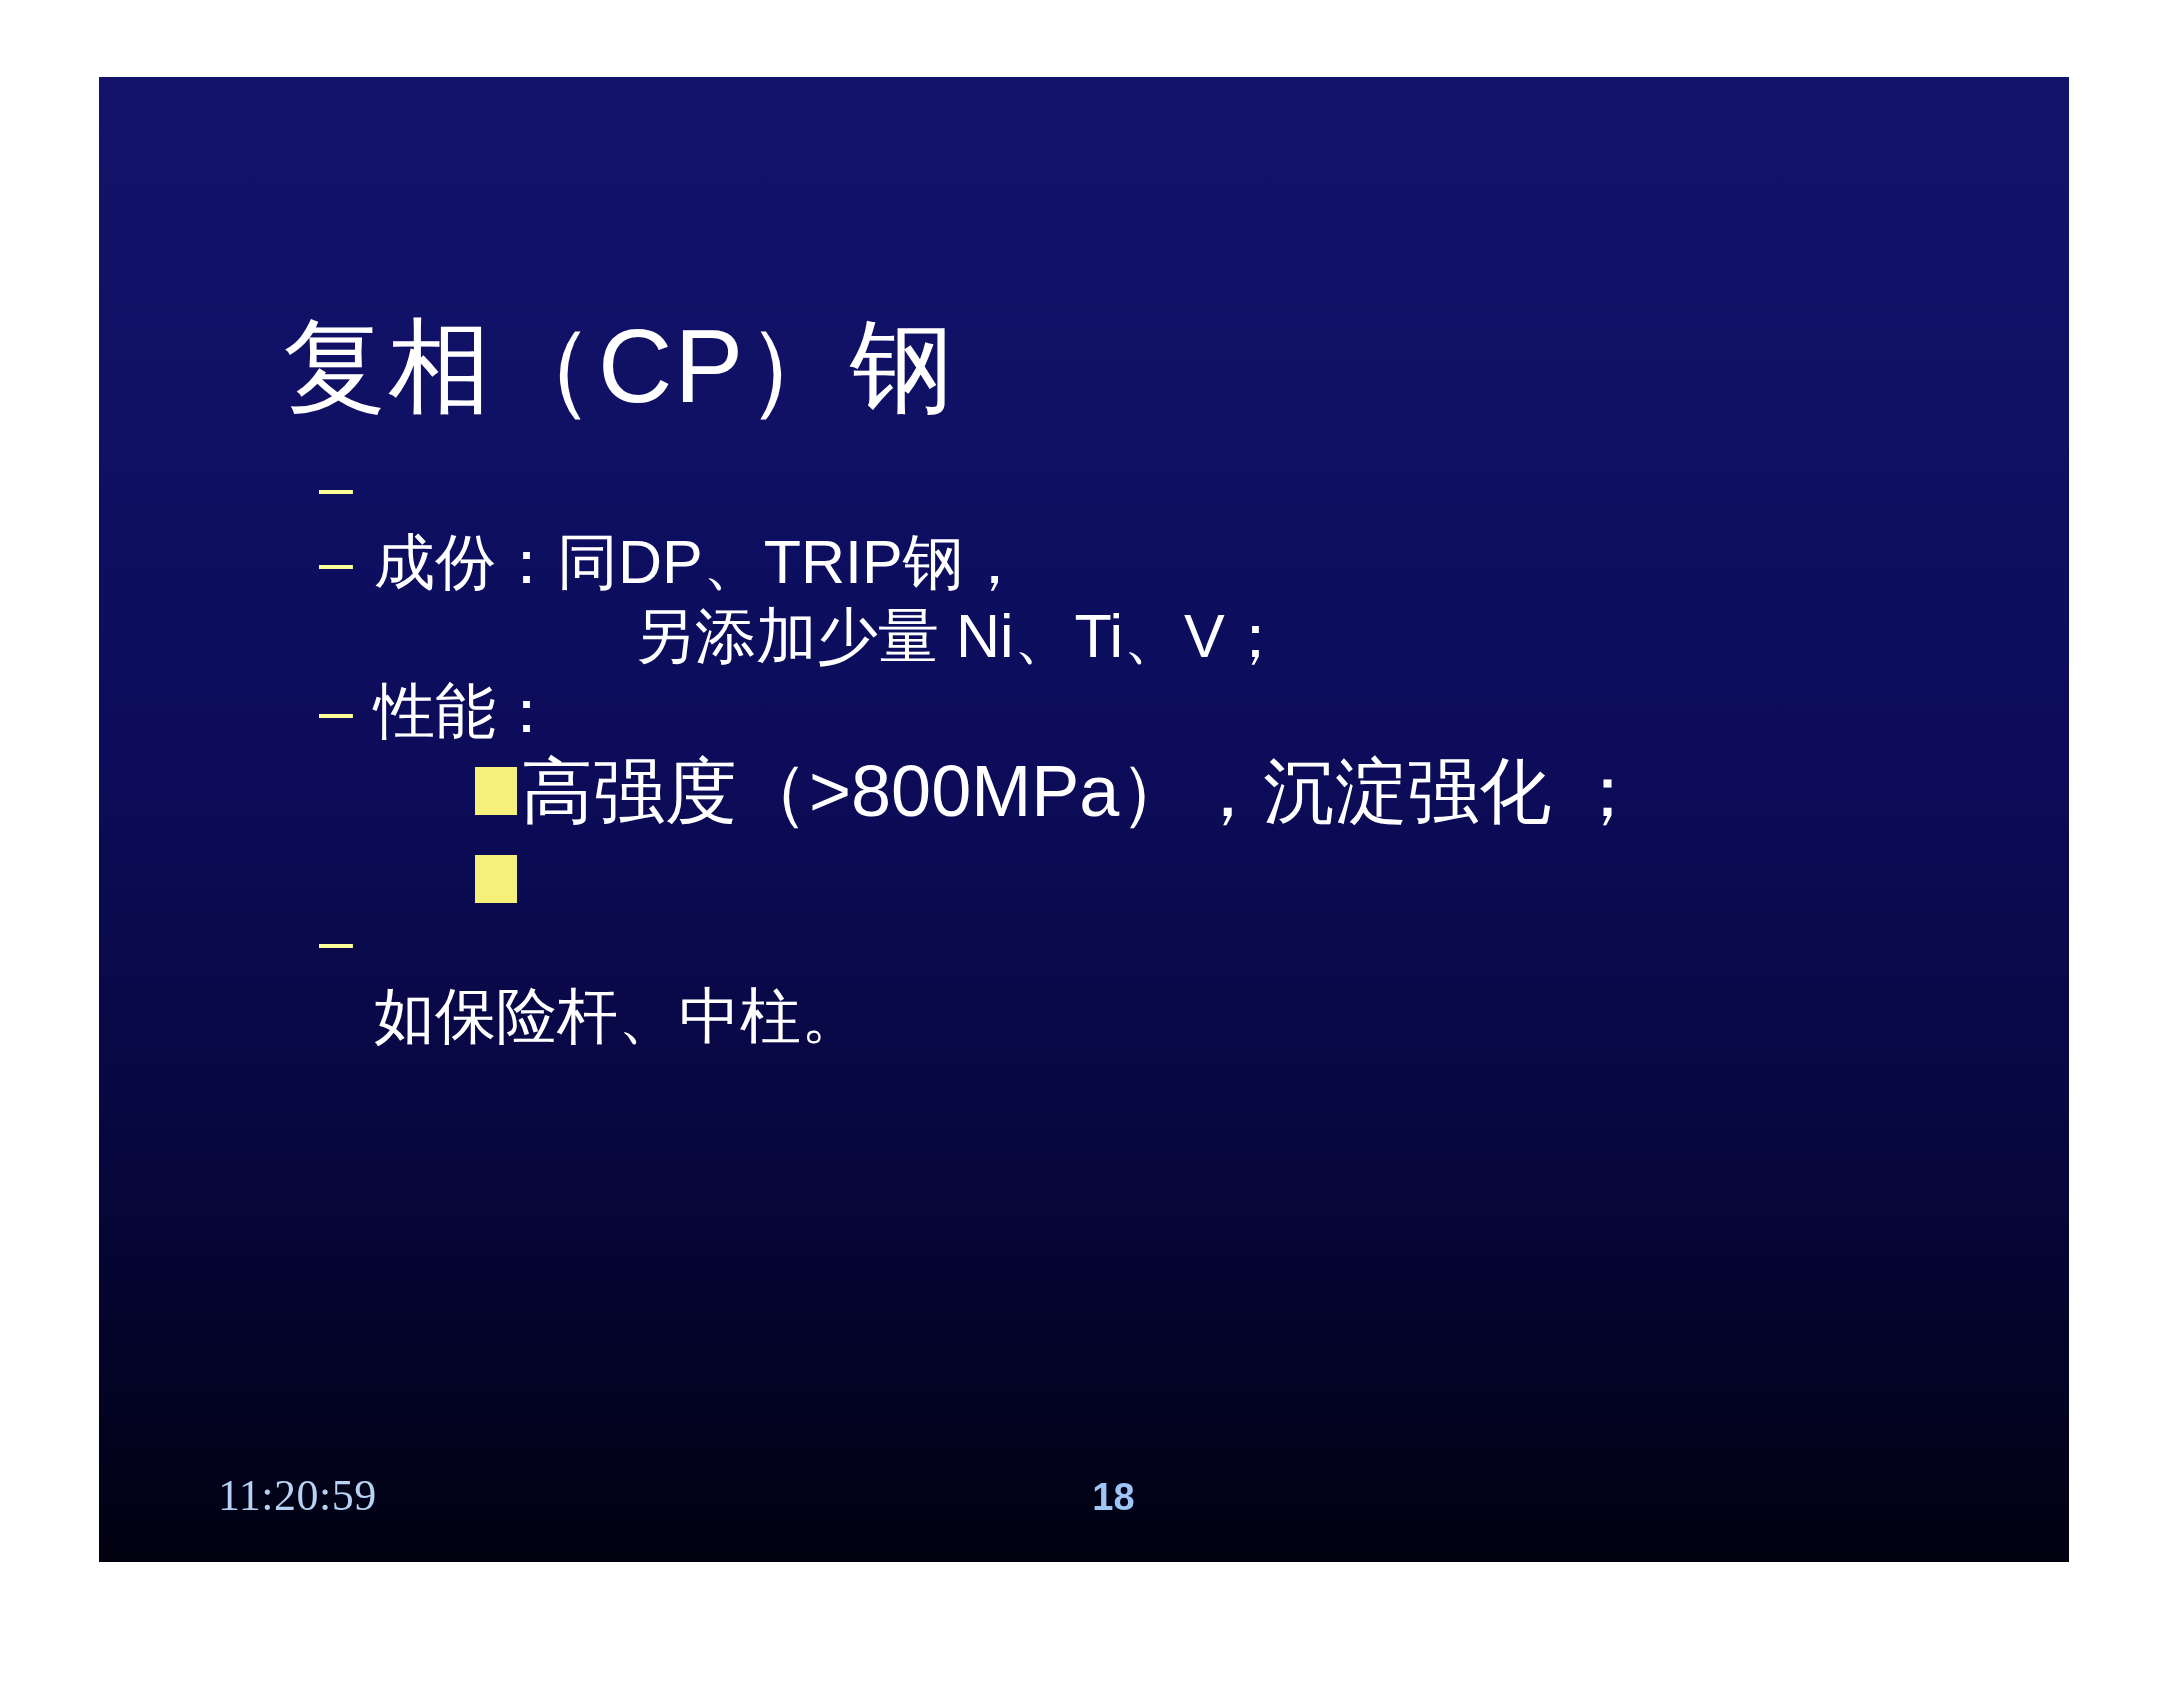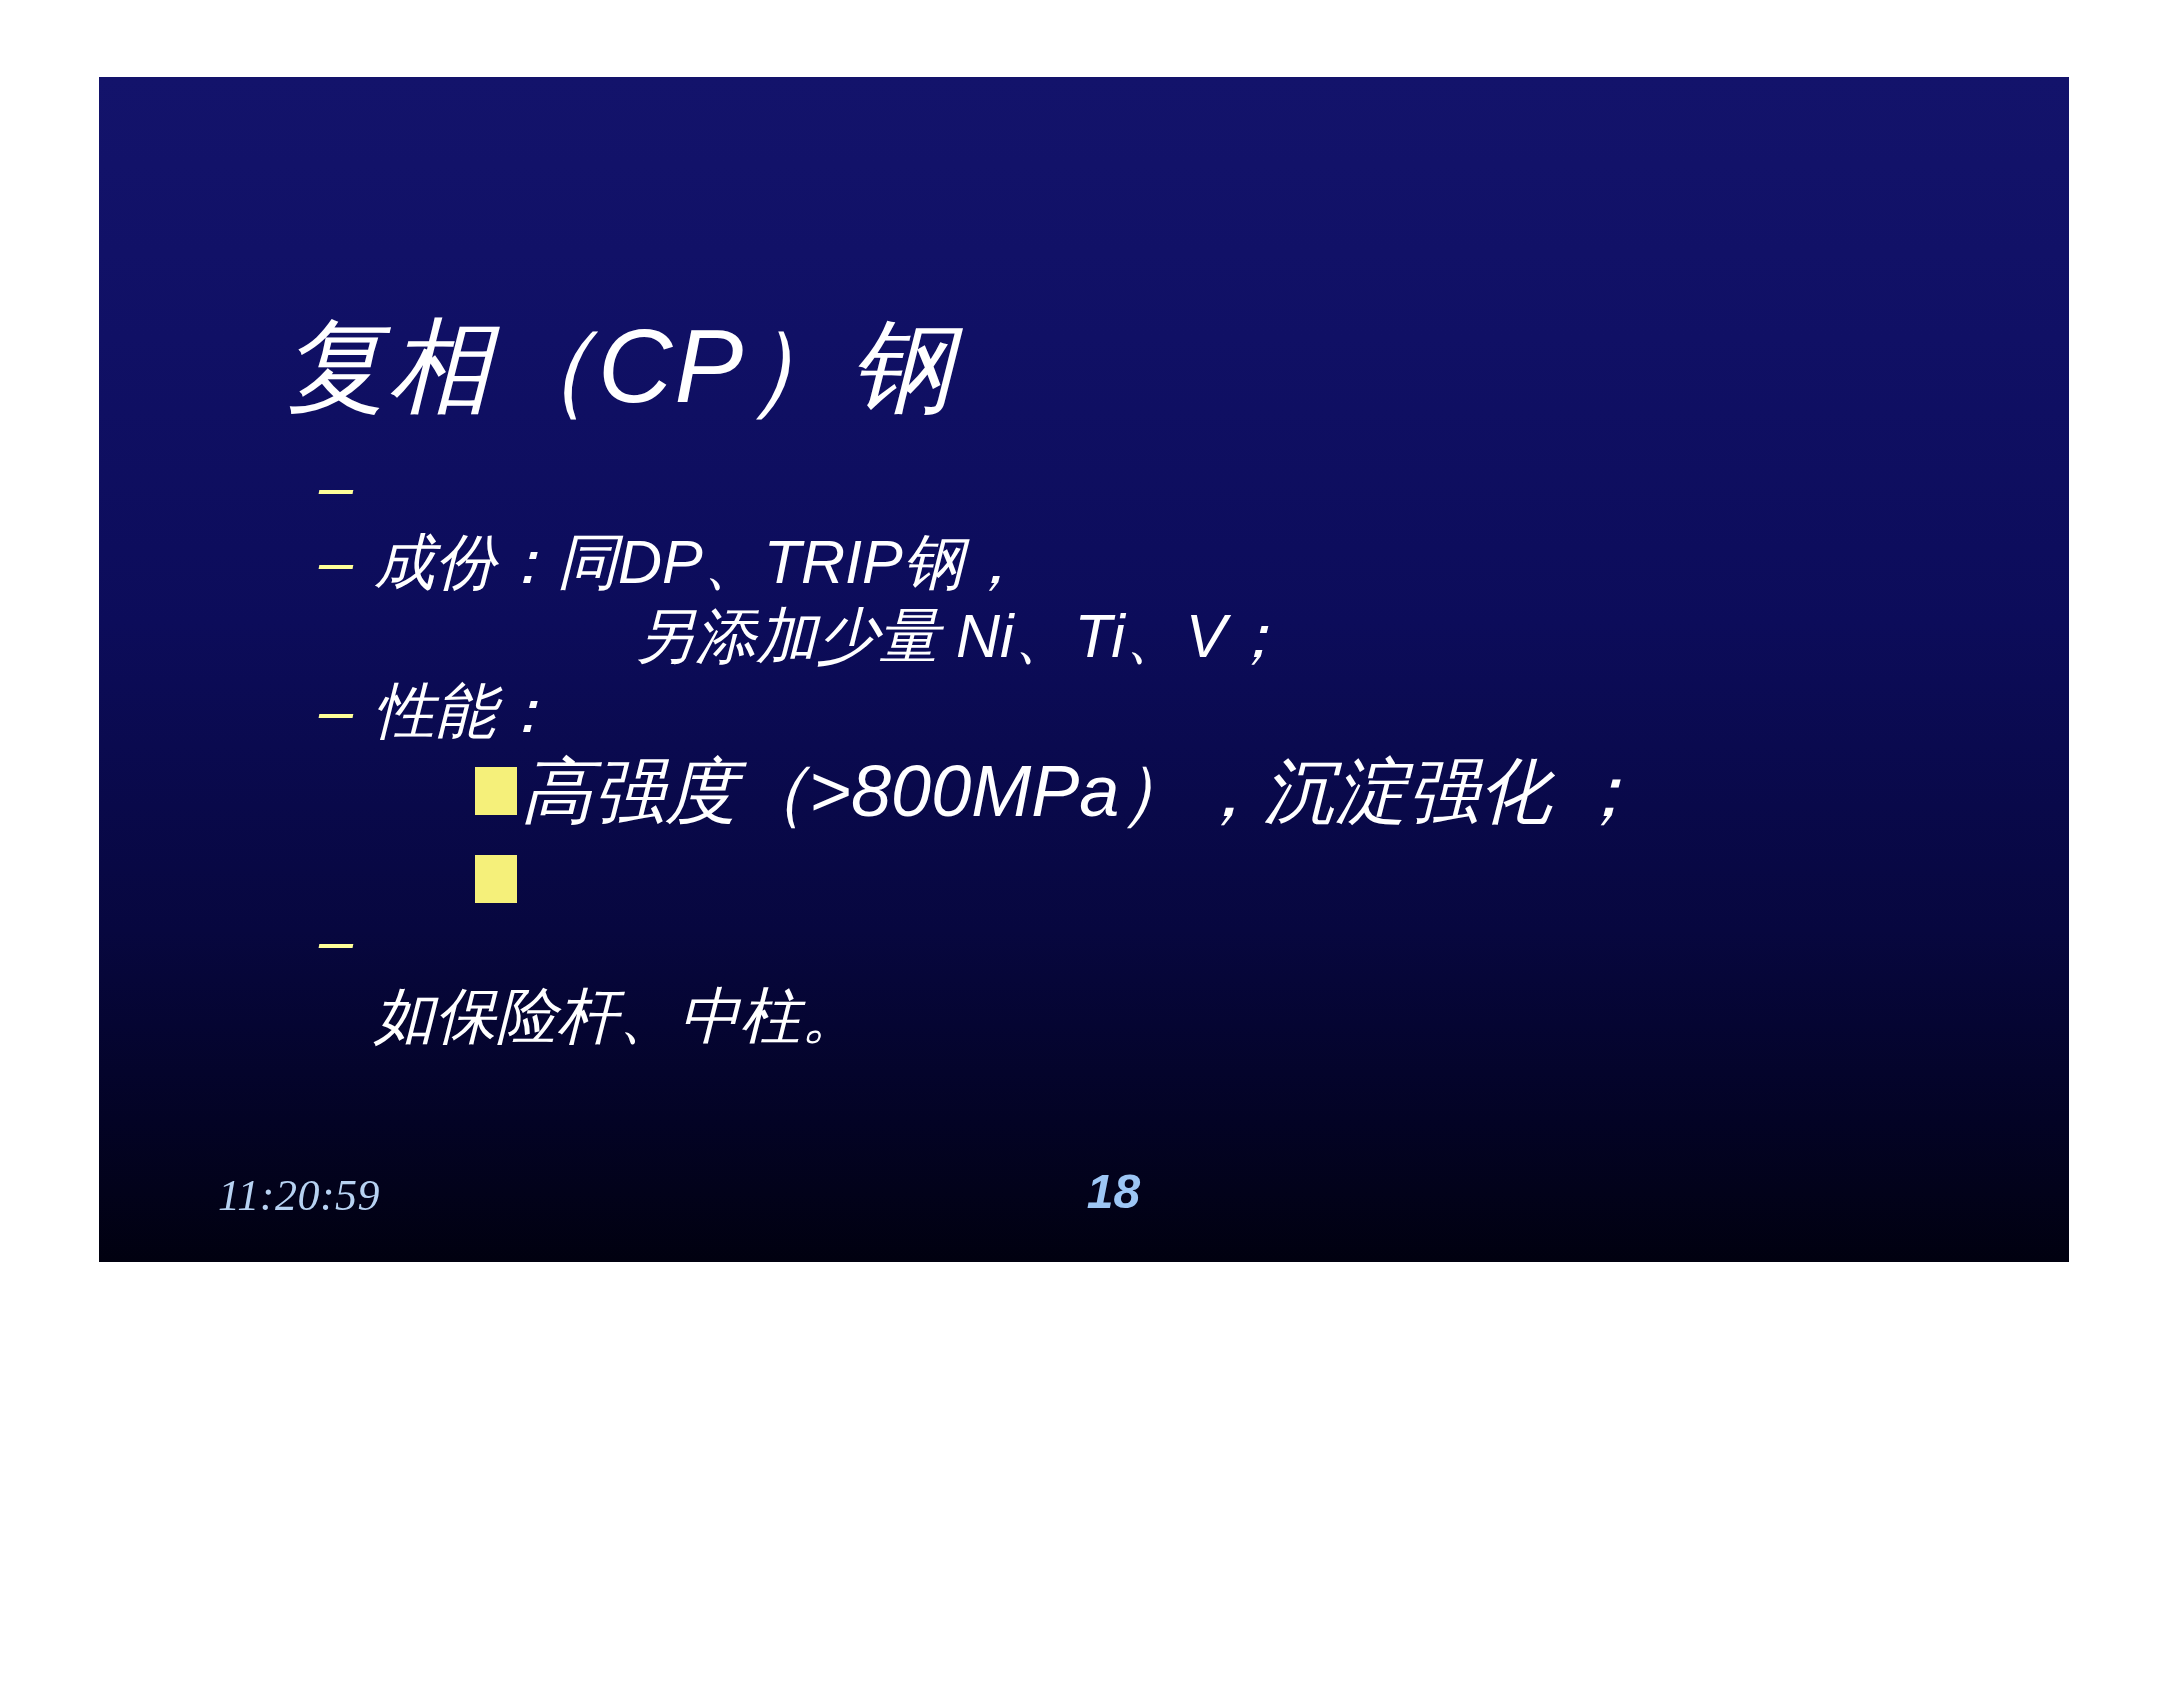--- a/index.html
+++ b/index.html
@@ -22,31 +22,30 @@
     background: #ffffff;
     box-sizing: border-box;
   }
 
   
   .slide {
     position: absolute;
     left: 99px;
     top: 77px;
     width: 1970px;
-    height: 1185px;
+    height: 1485px;
     background: #0a0a55;
     background-image: linear-gradient(180deg,
         #13136b 0%,
         #101065 22%,
         #0c0c5a 46%,
         #07073f 72%,
         #030325 88%,
         #010110 100%);
     overflow: hidden;
-    font-style: italic;
   }
 
   
   .slide-title {
     position: absolute;
     left: 184px;
     top: 236px;
     color: #ffffff;
     font-size: 103px;
     line-height: 1.05;
@@ -127,21 +126,21 @@
     line-height: 1;
     letter-spacing: 0.5px;
   }
   .footer-pageno {
     position: absolute;
     left: 0;
     right: 0;
     bottom: 46px;
     text-align: center;
     color: #9dc6f5;
-    font-size: 48px;
+    font-size: 38px;
     font-weight: bold;
     line-height: 1;
     margin-left: 59px;
   }
 </style>
 </head>
 <body>
 
 <div class="page">
   <div class="slide">

